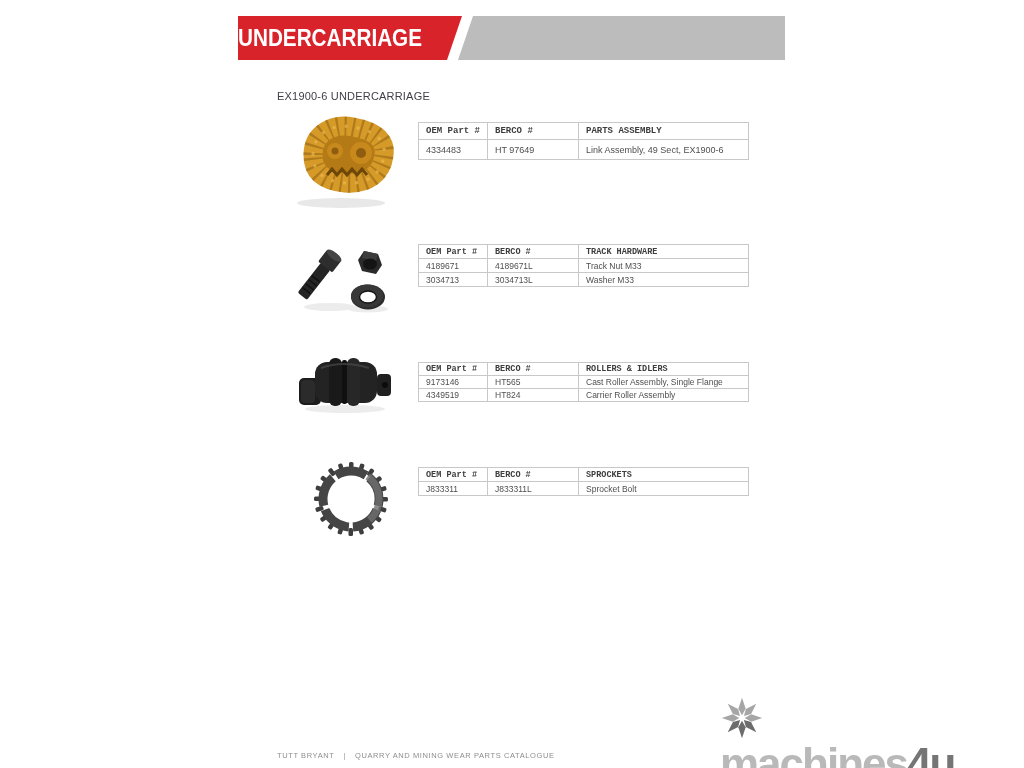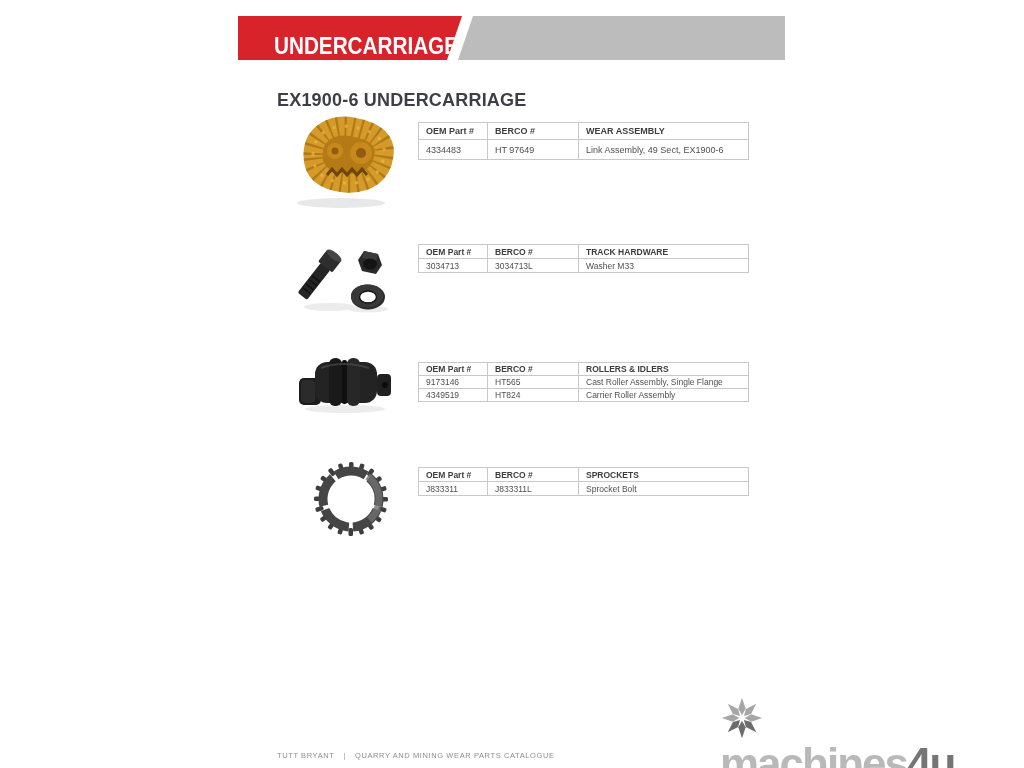--- a/index.html
+++ b/index.html
@@ -7,52 +7,52 @@
   body {
     width:1024px; height:768px; position:relative; overflow:hidden;
     background:#ffffff; font-family:"Liberation Sans", sans-serif;
   }
 
   
   .banner-red {
     position:absolute; left:238px; top:16px; width:224px; height:44px;
     background:#d9232b;
     clip-path:polygon(0 0, 100% 0, calc(100% - 15px) 100%, 0 100%);
-    display:flex; align-items:flex-end; padding-left:36px;
+    display:flex; align-items:center; 
   }
   .banner-title {
     color:#ffffff; font-weight:bold; font-size:23px; letter-spacing:0;
     transform:scaleX(.9); transform-origin:left center; white-space:nowrap;
   }
   .banner-gray {
     position:absolute; left:458px; top:16px; width:327px; height:44px;
     background:#bcbcbc;
     clip-path:polygon(15px 0, 100% 0, 100% 100%, 0 100%);
   }
 
   
   .page-title {
     position:absolute; left:277px; top:90px; margin:0;
-    font-size:18px; font-weight:bold; color:#3e3e46; letter-spacing:.2px;
+    font-size:11px; font-weight:normal; color:#3e3e46; letter-spacing:.2px;
   }
 
   
   .parts-table {
     position:absolute; left:418px; width:330px;
     border-collapse:collapse; table-layout:fixed;
     font-size:8.5px; color:#4f4f4f;
   }
   .parts-table col.c1 { width:69px; }
   .parts-table col.c2 { width:91px; }
   .parts-table col.c3 { width:170px; }
   .parts-table th, .parts-table td {
     border:1px solid #c8c8c8; padding:0 2px 0 7px; text-align:left;
     vertical-align:middle; white-space:nowrap; overflow:hidden;
   }
-  .parts-table th { color:#3d3d3d; font-weight:bold; }
+  .parts-table th { color:#3d3d3d; font-weight:bold;font-family:Liberation Mono, monospace; }
   .t1 { top:122px; font-size:9px; }
   .t1 th { height:17px; }
   .t1 td { height:20px; }
   .t2 { top:244px; } .t2 th, .t2 td { height:14px; }
   .t3 { top:362px; } .t3 th, .t3 td { height:13px; }
   .t4 { top:467px; } .t4 th, .t4 td { height:14px; }
 
   
   .fig { position:absolute; margin:0; }
   .fig svg { display:block; width:100%; height:100%; }
@@ -108,21 +108,21 @@
 <table class="parts-table t1">
   <colgroup>
       <col class="c1">
       <col class="c2">
       <col class="c3">
     </colgroup>
   <thead>
     <tr>
       <th>OEM Part #</th>
       <th>BERCO #</th>
-      <th>WEAR ASSEMBLY</th>
+      <th>PARTS ASSEMBLY</th>
     </tr>
   </thead>
   <tbody>
     <tr>
       <td>4334483</td>
       <td>HT 97649</td>
       <td>Link Assembly, 49 Sect, EX1900-6</td>
     </tr>
   </tbody>
 </table>
@@ -159,20 +159,25 @@
     </colgroup>
   <thead>
     <tr>
       <th>OEM Part #</th>
       <th>BERCO #</th>
       <th>TRACK HARDWARE</th>
     </tr>
   </thead>
   <tbody>
     <tr>
+      <td>4189671</td>
+      <td>4189671L</td>
+      <td>Track Nut M33</td>
+    </tr>
+    <tr>
       <td>3034713</td>
       <td>3034713L</td>
       <td>Washer M33</td>
     </tr>
   </tbody>
 </table>
 
 <figure class="fig fig-roller">
   <svg viewBox="0 0 96 63">
     <ellipse cx="48" cy="57" rx="40" ry="4" fill="#ececec"></ellipse>

